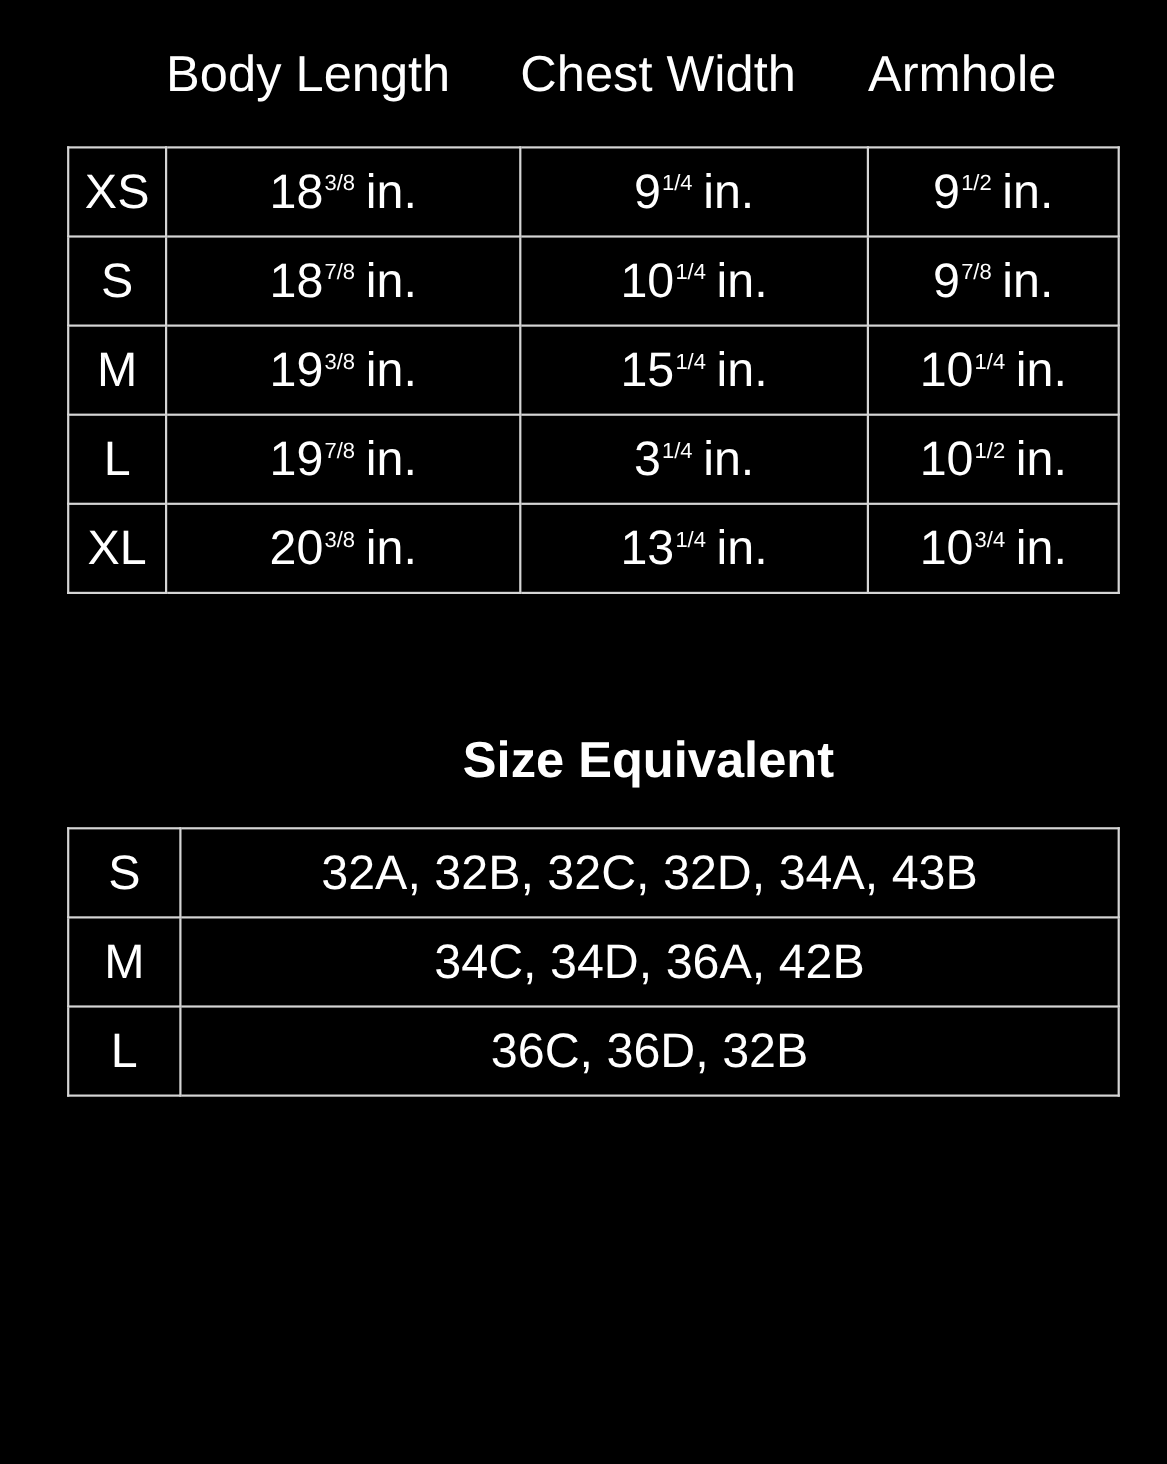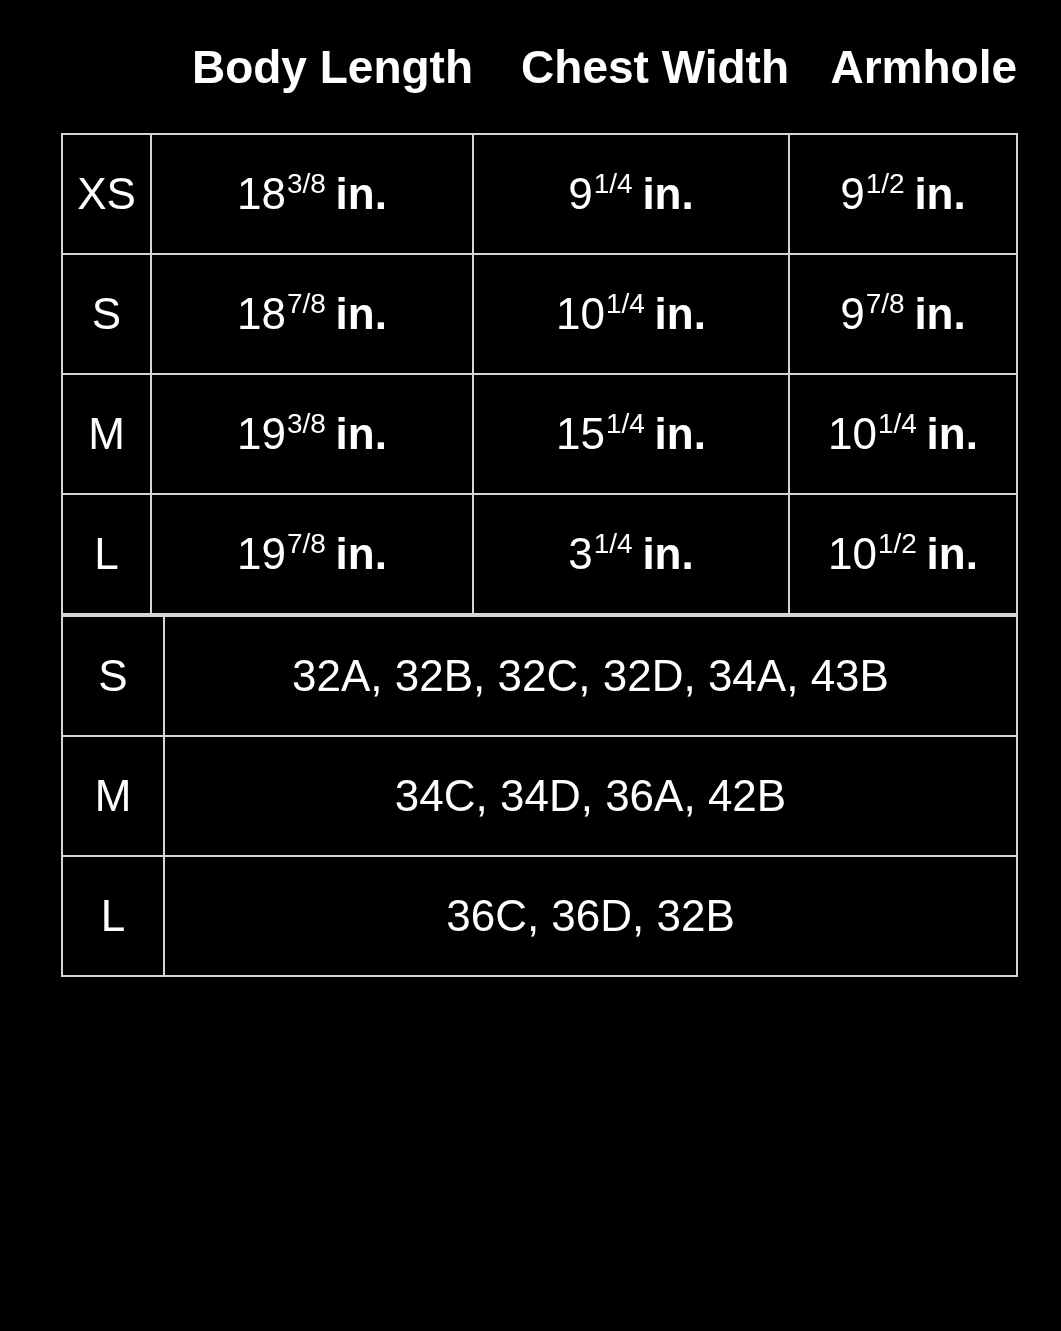--- a/index.html
+++ b/index.html
@@ -30,45 +30,45 @@
     table-layout: fixed;
     width: 955px;
   }
   td, th {
     padding: 0;
   }
 
   
   #measurement-table thead th {
     border: none;
-    font-weight: bold;
+    font-weight: normal;
     font-size: 46px;
     height: 134px;
     vertical-align: middle;
-    text-align: right;
+    text-align: left;
     letter-spacing: 0;
   }
   #measurement-table tbody td,
   #size-equivalent-table tbody td {
     border: 2px solid var(--border);
-    height: 120px;
+    height: 81px;
     text-align: center;
     vertical-align: middle;
     font-size: 44px;
     font-weight: normal;
     color: var(--fg);
   }
   sup.fraction {
-    font-size: 28px;
+    font-size: 20px;
     vertical-align: baseline;
     position: relative;
     top: -16px;
     margin-left: 1px;
   }
-  .unit { margin-left: 0.22em; font-weight: bold; }
+  .unit { margin-left: 0.22em; }
 
   
   .section-title {
     margin-left: 102px;
     width: 853px;
     margin-top: 122px;
     margin-bottom: 34px;
     text-align: center;
     font-weight: bold;
     font-size: 46px;
@@ -117,23 +117,31 @@
           <td><span>15</span><sup class="fraction">1/4</sup><span class="unit">in.</span></td>
           <td><span>10</span><sup class="fraction">1/4</sup><span class="unit">in.</span></td>
         </tr>
         <tr>
     <td>L</td>
 
   <td><span>19</span><sup class="fraction">7/8</sup><span class="unit">in.</span></td>
           <td><span>3</span><sup class="fraction">1/4</sup><span class="unit">in.</span></td>
           <td><span>10</span><sup class="fraction">1/2</sup><span class="unit">in.</span></td>
         </tr>
+        <tr>
+    <td>XL</td>
+
+  <td><span>20</span><sup class="fraction">3/8</sup><span class="unit">in.</span></td>
+          <td><span>13</span><sup class="fraction">1/4</sup><span class="unit">in.</span></td>
+          <td><span>10</span><sup class="fraction">3/4</sup><span class="unit">in.</span></td>
+        </tr>
       </tbody>
   </table>
 
+  <div class="section-title">Size Equivalent</div>
 
   <table id="size-equivalent-table">
     <colgroup>
       <col style="width:102px">
       <col style="width:853px">
     </colgroup>
     <tbody id="equivalent-rows">
         <tr>
     <td>S</td>
     <td>32A, 32B, 32C, 32D, 34A, 43B</td>

